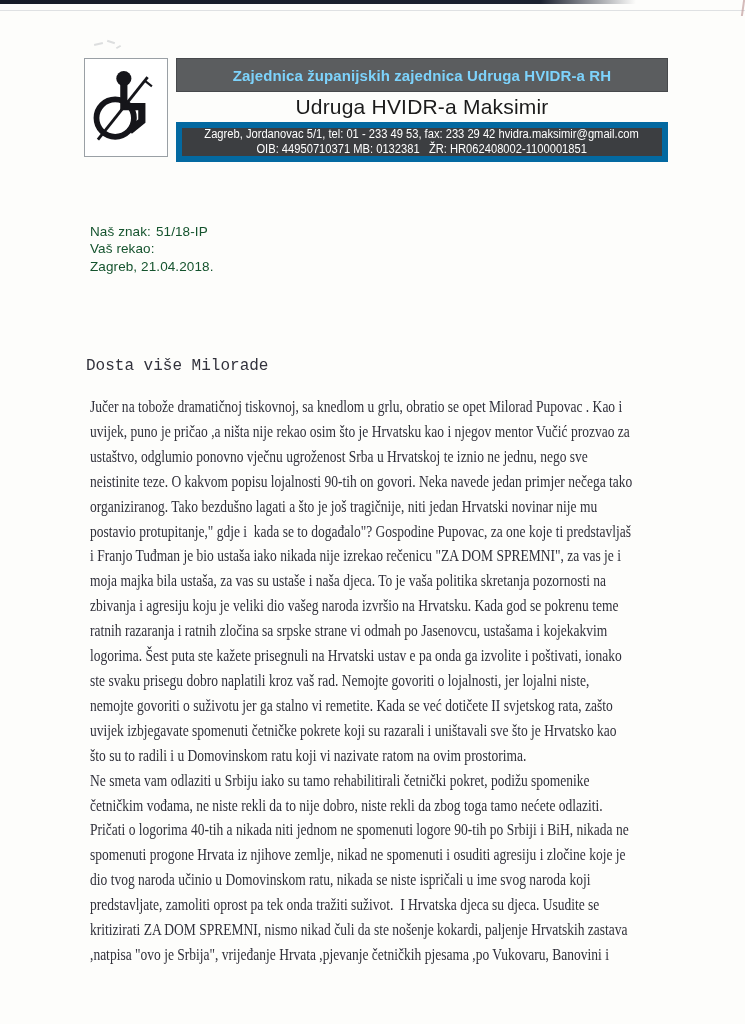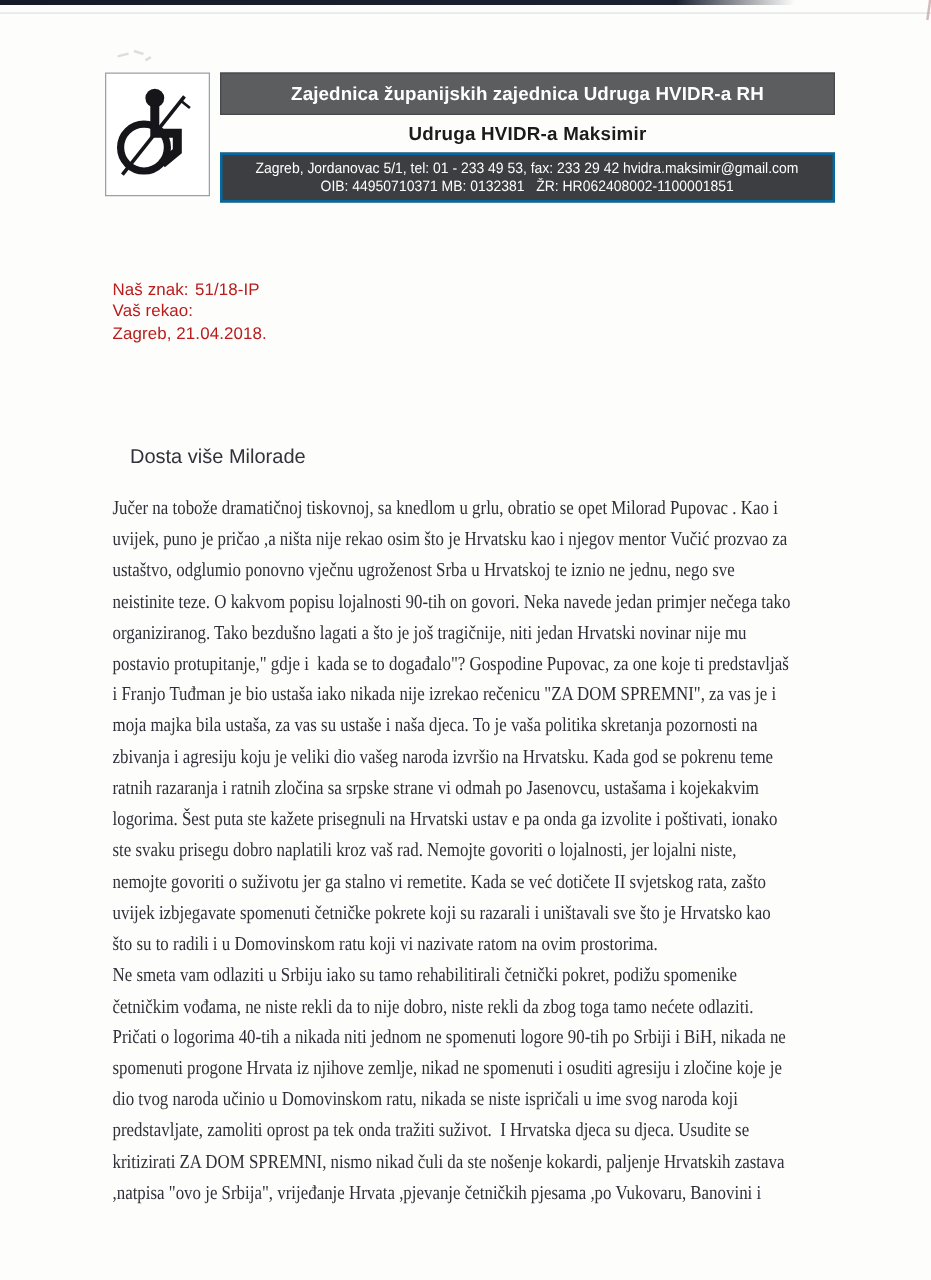--- a/index.html
+++ b/index.html
@@ -51,52 +51,52 @@
   }
   .logo-box svg { width: 72px; height: 86px; }
 
   .bar1 {
     position: absolute; left: 176px; top: 58px;
     width: 492px; height: 34px;
     background: var(--bar1, #5b5d5f);
     border: 1px solid #47494c;
     box-sizing: border-box;
     display: flex; align-items: center; justify-content: center;
-    color: #ffffff; font-weight: bold; font-size: 15px; letter-spacing: .1px;
+    color: #7dd3fc; font-weight: bold; font-size: 15px; letter-spacing: .1px;
   }
   .bar2 {
     position: absolute; left: 176px; top: 92px;
     width: 492px; height: 30px;
     display: flex; align-items: center; justify-content: center;
-    color: #1b1b1b; font-weight: bold; font-size: 15px; letter-spacing: .2px;
+    color: #1b1b1b; font-weight: normal; font-size: 21px; letter-spacing: .2px;
   }
   .bar3 {
     position: absolute; left: 176px; top: 122px;
     width: 492px; height: 40px;
     background: var(--bar3, #3c3e41);
-    border: 2px solid #0369a1;
+    border: 6px solid #0369a1;
     box-sizing: border-box;
     display: flex; flex-direction: column; align-items: center; justify-content: center;
     color: #fff; font-size: 12px; line-height: 15px;
     white-space: pre;
   }
   .bar3 .contact-line { transform: scaleX(0.93); transform-origin: center; }
 
   
   .ref-block {
     position: absolute; left: 90px; top: 223px;
-    font-size: 13.5px; line-height: 17.4px; color: #b91c1c;
+    font-size: 13.5px; line-height: 17.4px; color: #14532d;
     letter-spacing: .1px;
   }
   .ref-line .val { margin-left: 5px; }
 
   
   .salutation {
-    position: absolute; left: 104px; top: 357px;
-    font-family: Liberation Sans, sans-serif;
+    position: absolute; left: 86px; top: 357px;
+    font-family: Liberation Mono, monospace;
     font-size: 16px; color: #32323c;
   }
   .body-text {
     position: absolute; left: 90px; top: 395px;
     width: 700px;
     font-family: "Liberation Serif", serif;
     font-size: 15.8px; line-height: 24.9px; color: #30303a;
     white-space: pre;
     transform: scaleX(0.855); transform-origin: left top;
   }

